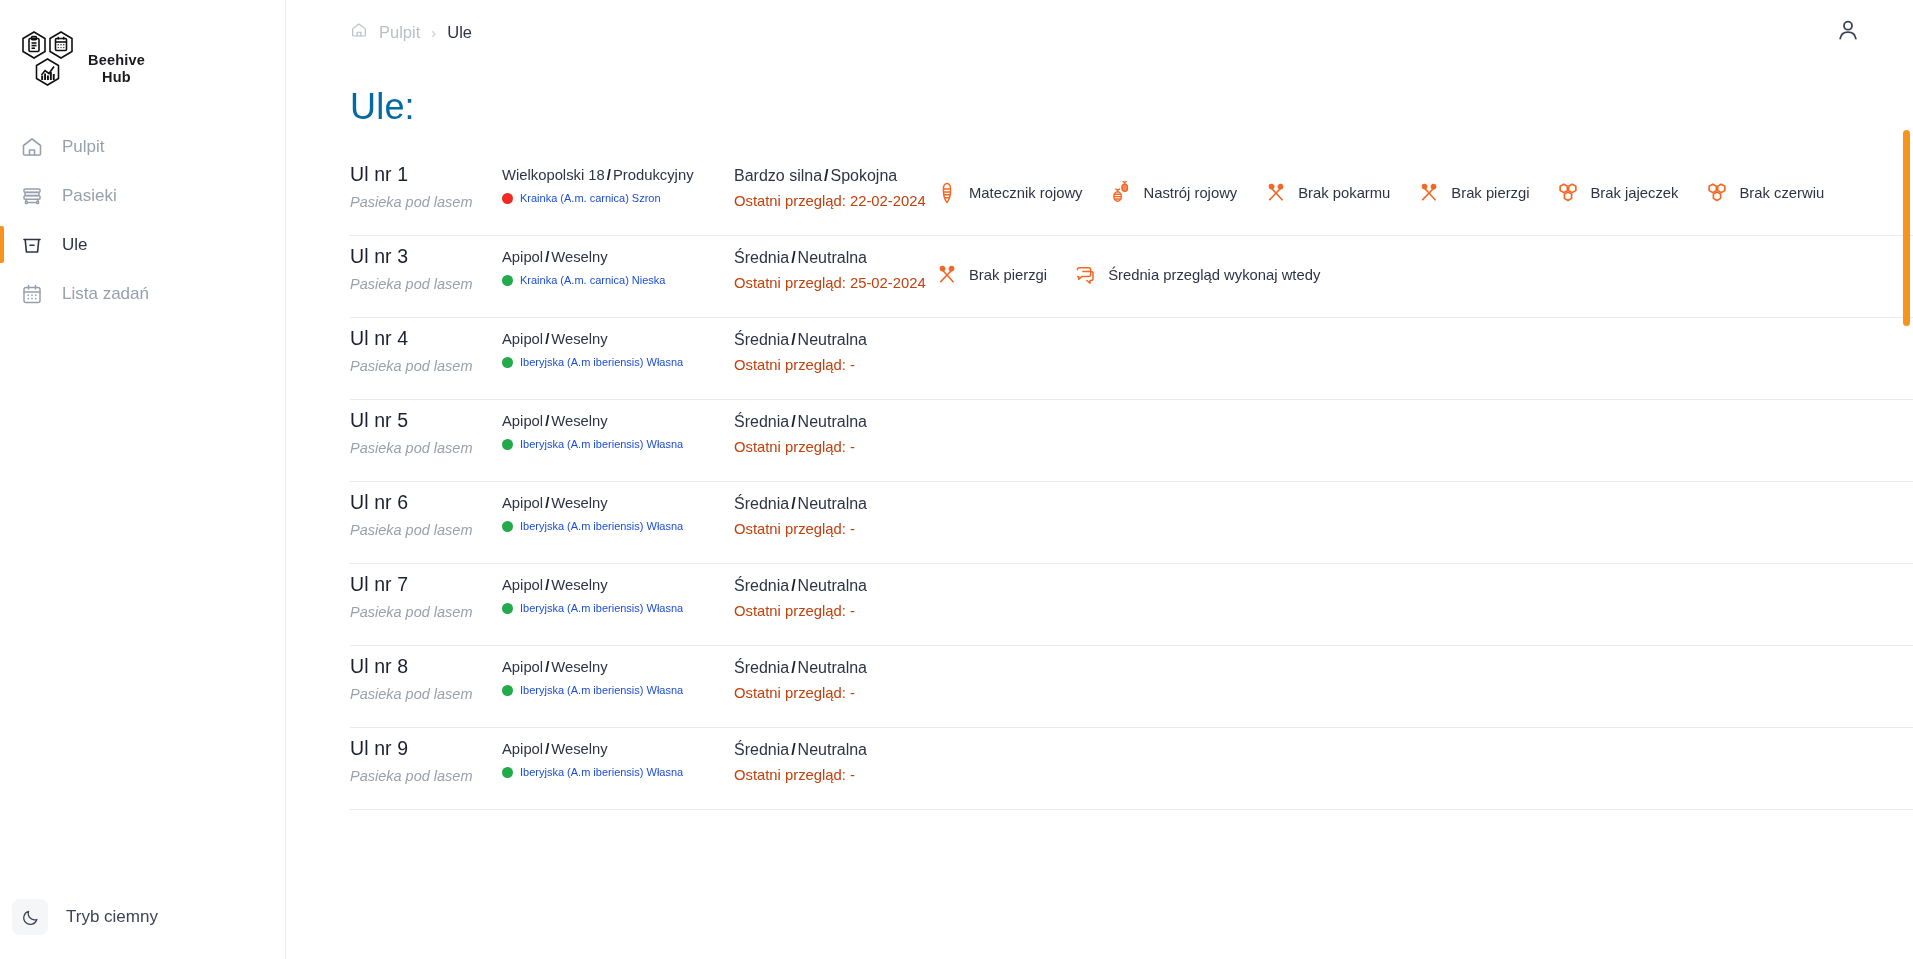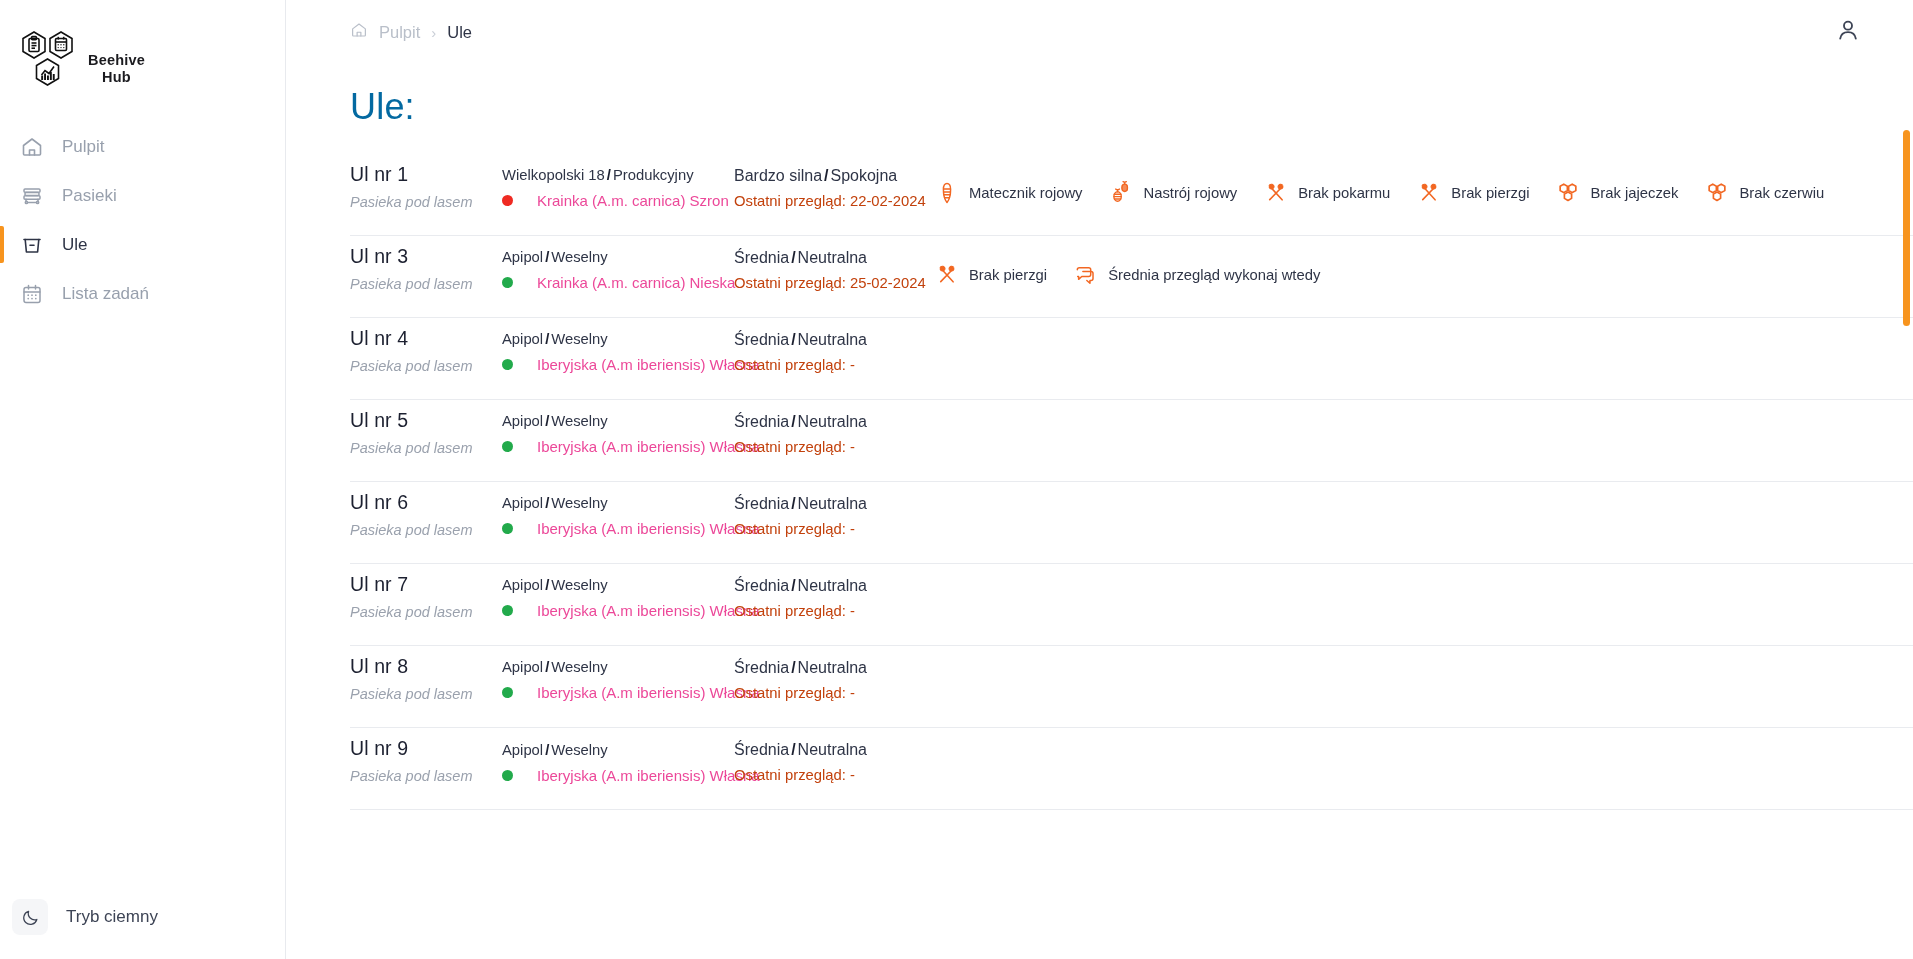--- a/index.html
+++ b/index.html
@@ -135,32 +135,32 @@
     padding-left: 64px;
   }
 
   .hive-row {
     display: flex;
     align-items: flex-start;
     padding: 9px 0 26px 0;
     border-bottom: 1px solid #e9ebef;
     cursor: pointer;
   }
-  .hive-row:last-child { border-bottom: 1px solid #e9ebef; align-items: flex-end; }
+  .hive-row:last-child { border-bottom: 1px solid #e9ebef; }
 
   .col { display: flex; flex-direction: column; gap: 10px; }
 
   .col-name { width: 152px; flex: 0 0 152px; padding-top: 2px; }
   .hive-name { font-size: 19.5px; font-weight: 500; color: #1c2030; letter-spacing: .1px; line-height: 1; }
   .apiary-name { font-size: 14.5px; color: #9aa1ad; line-height: 1; font-style: italic; }
 
   .col-type { width: 232px; flex: 0 0 232px; padding-top: 5px; }
   .type-line { font-size: 14.8px; color: #2e3446; line-height: 1; white-space: nowrap; }
   .type-line .sl { color: #1c2030; font-weight: 700; padding: 0 2px; }
-  .breed-line { font-size: 15px; color: #ec4899; line-height: 1; display: flex; align-items: center; gap: 24px; white-space: nowrap; }
+  .breed-line { font-size: 11px; color: #1d4ed8; line-height: 1; display: flex; align-items: center; gap: 7px; white-space: nowrap; }
   .dot { width: 11px; height: 11px; border-radius: 50%; display: inline-block; flex: 0 0 11px; }
 
   .col-state { width: 200px; flex: 0 0 200px; padding-top: 5px; }
   .state-line { font-size: 16px; color: #2e3446; line-height: 1; white-space: nowrap; }
   .state-line .sl { color: #1c2030; font-weight: 700; padding: 0 2px; }
   .review-line { font-size: 14.8px; color: #c2410c; line-height: 1; white-space: nowrap; }
 
   .col-badges {
     flex: 1;
     display: flex;

